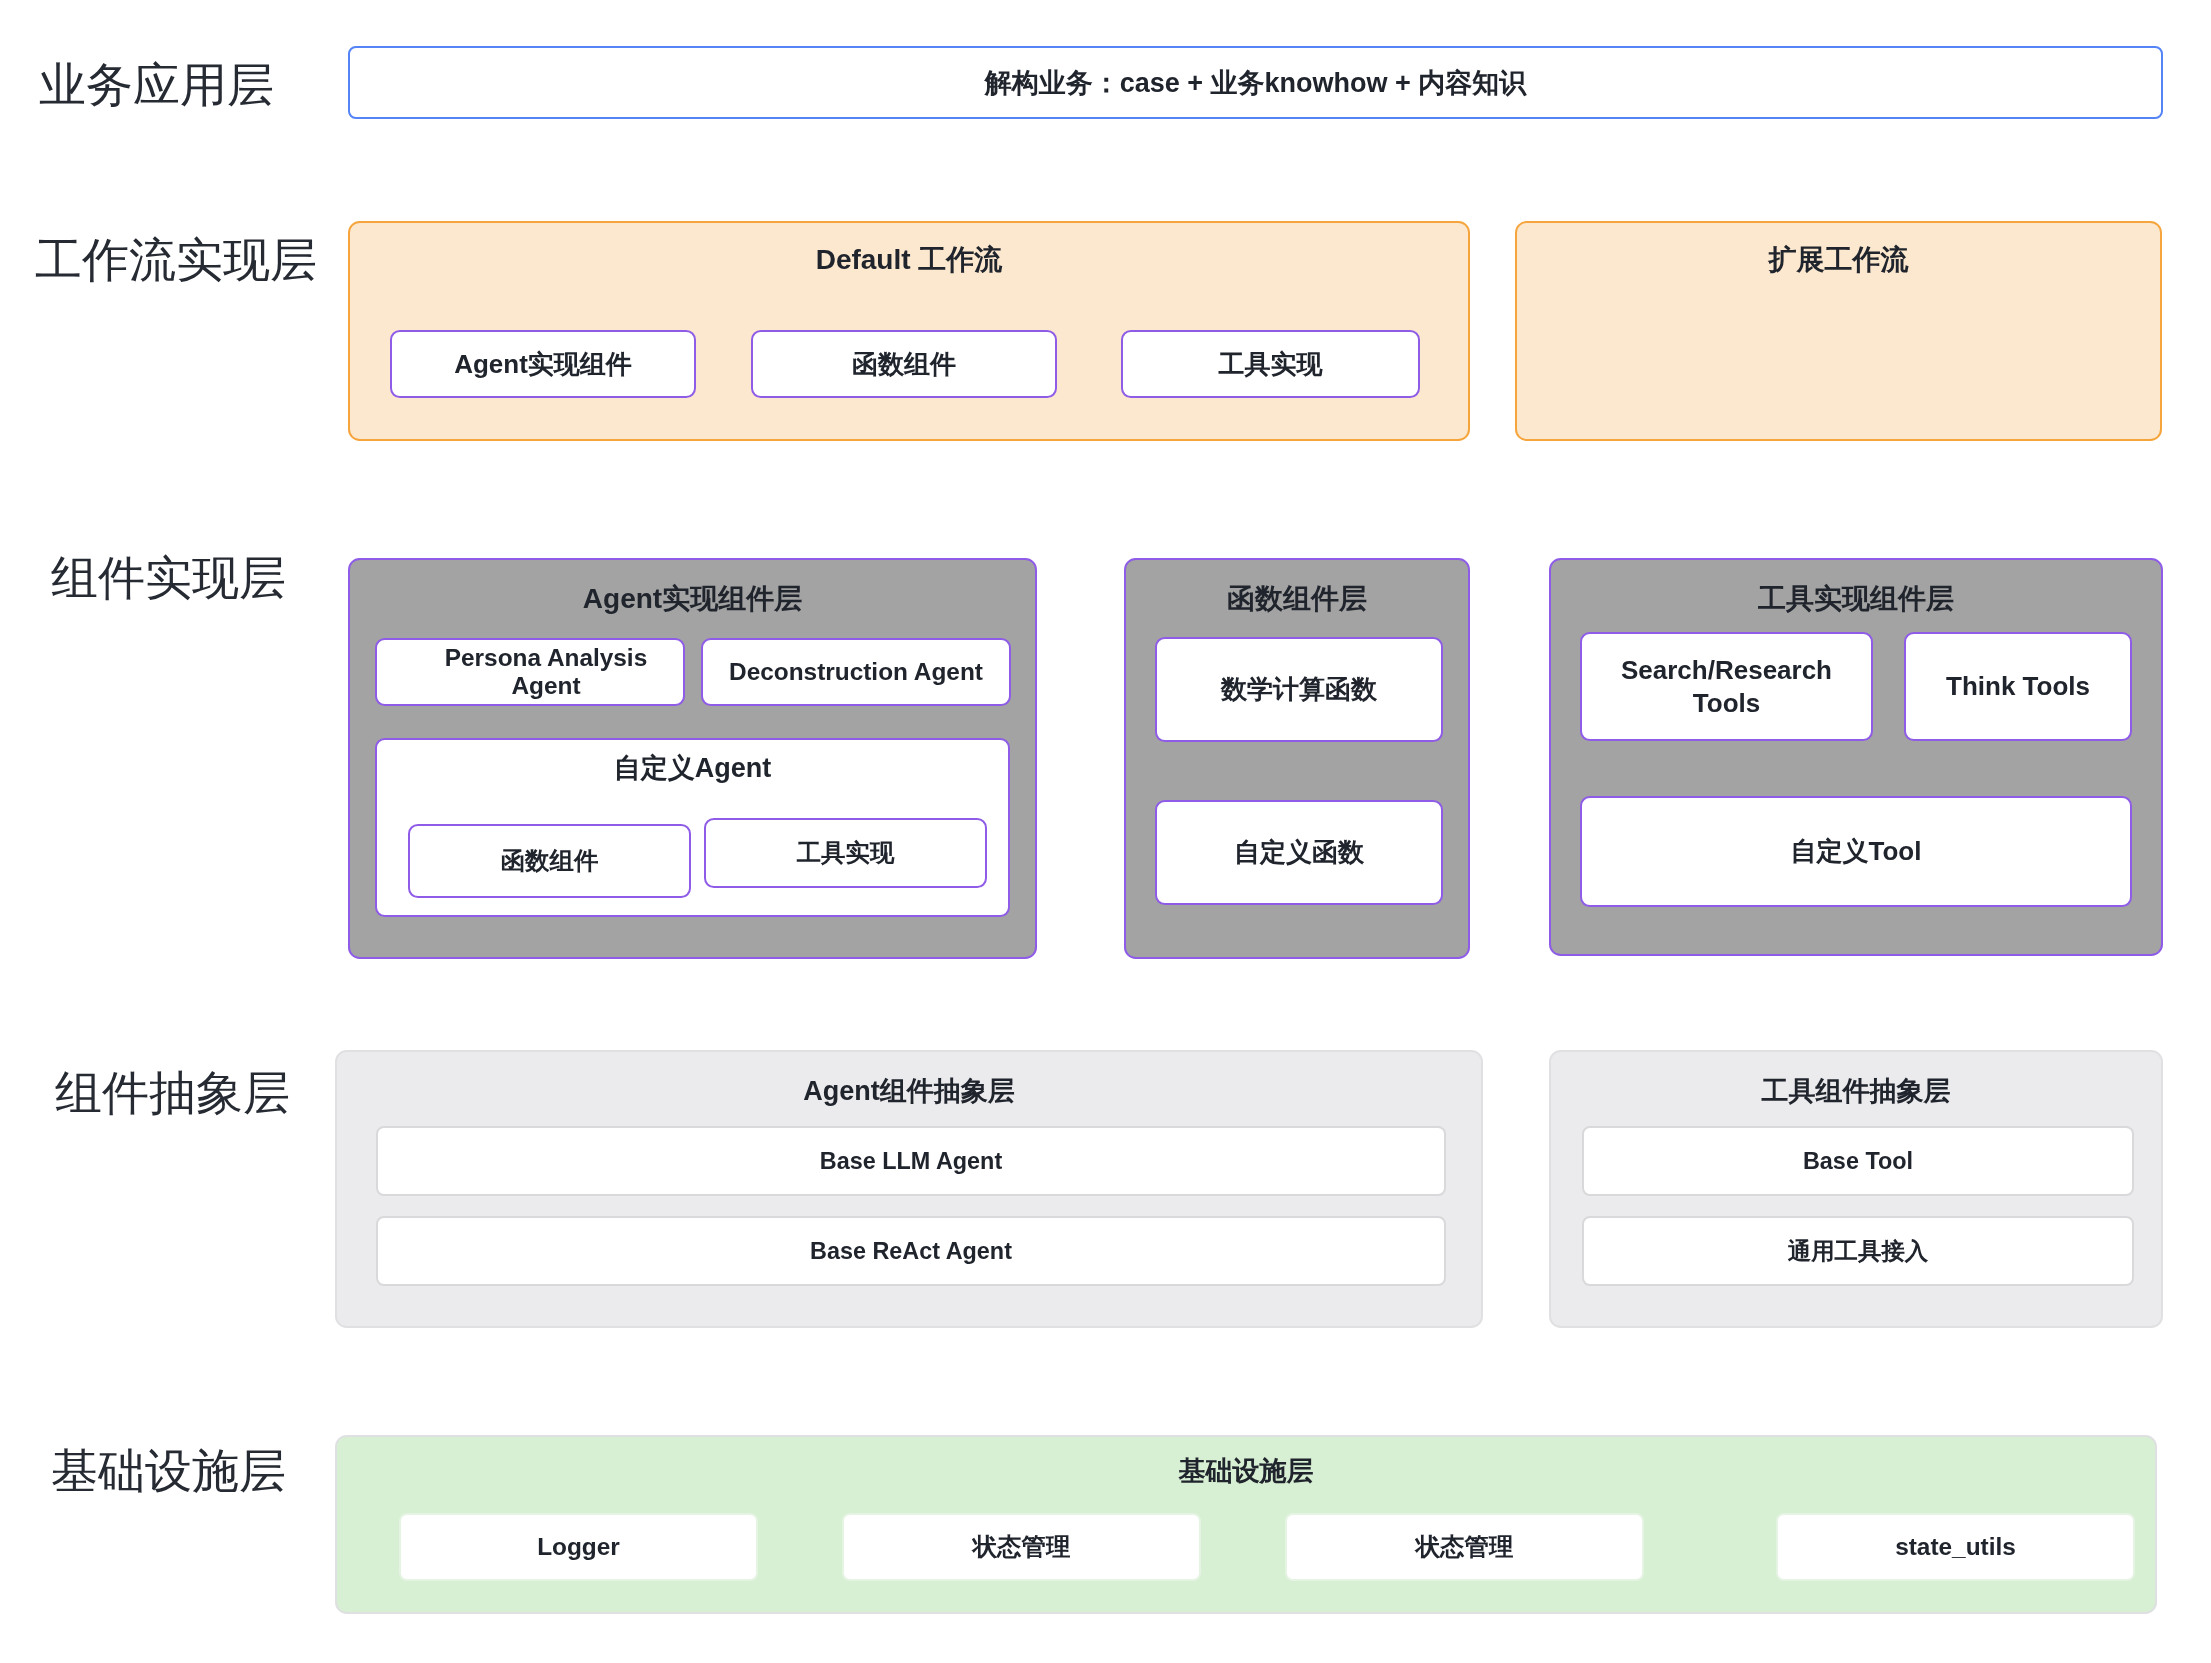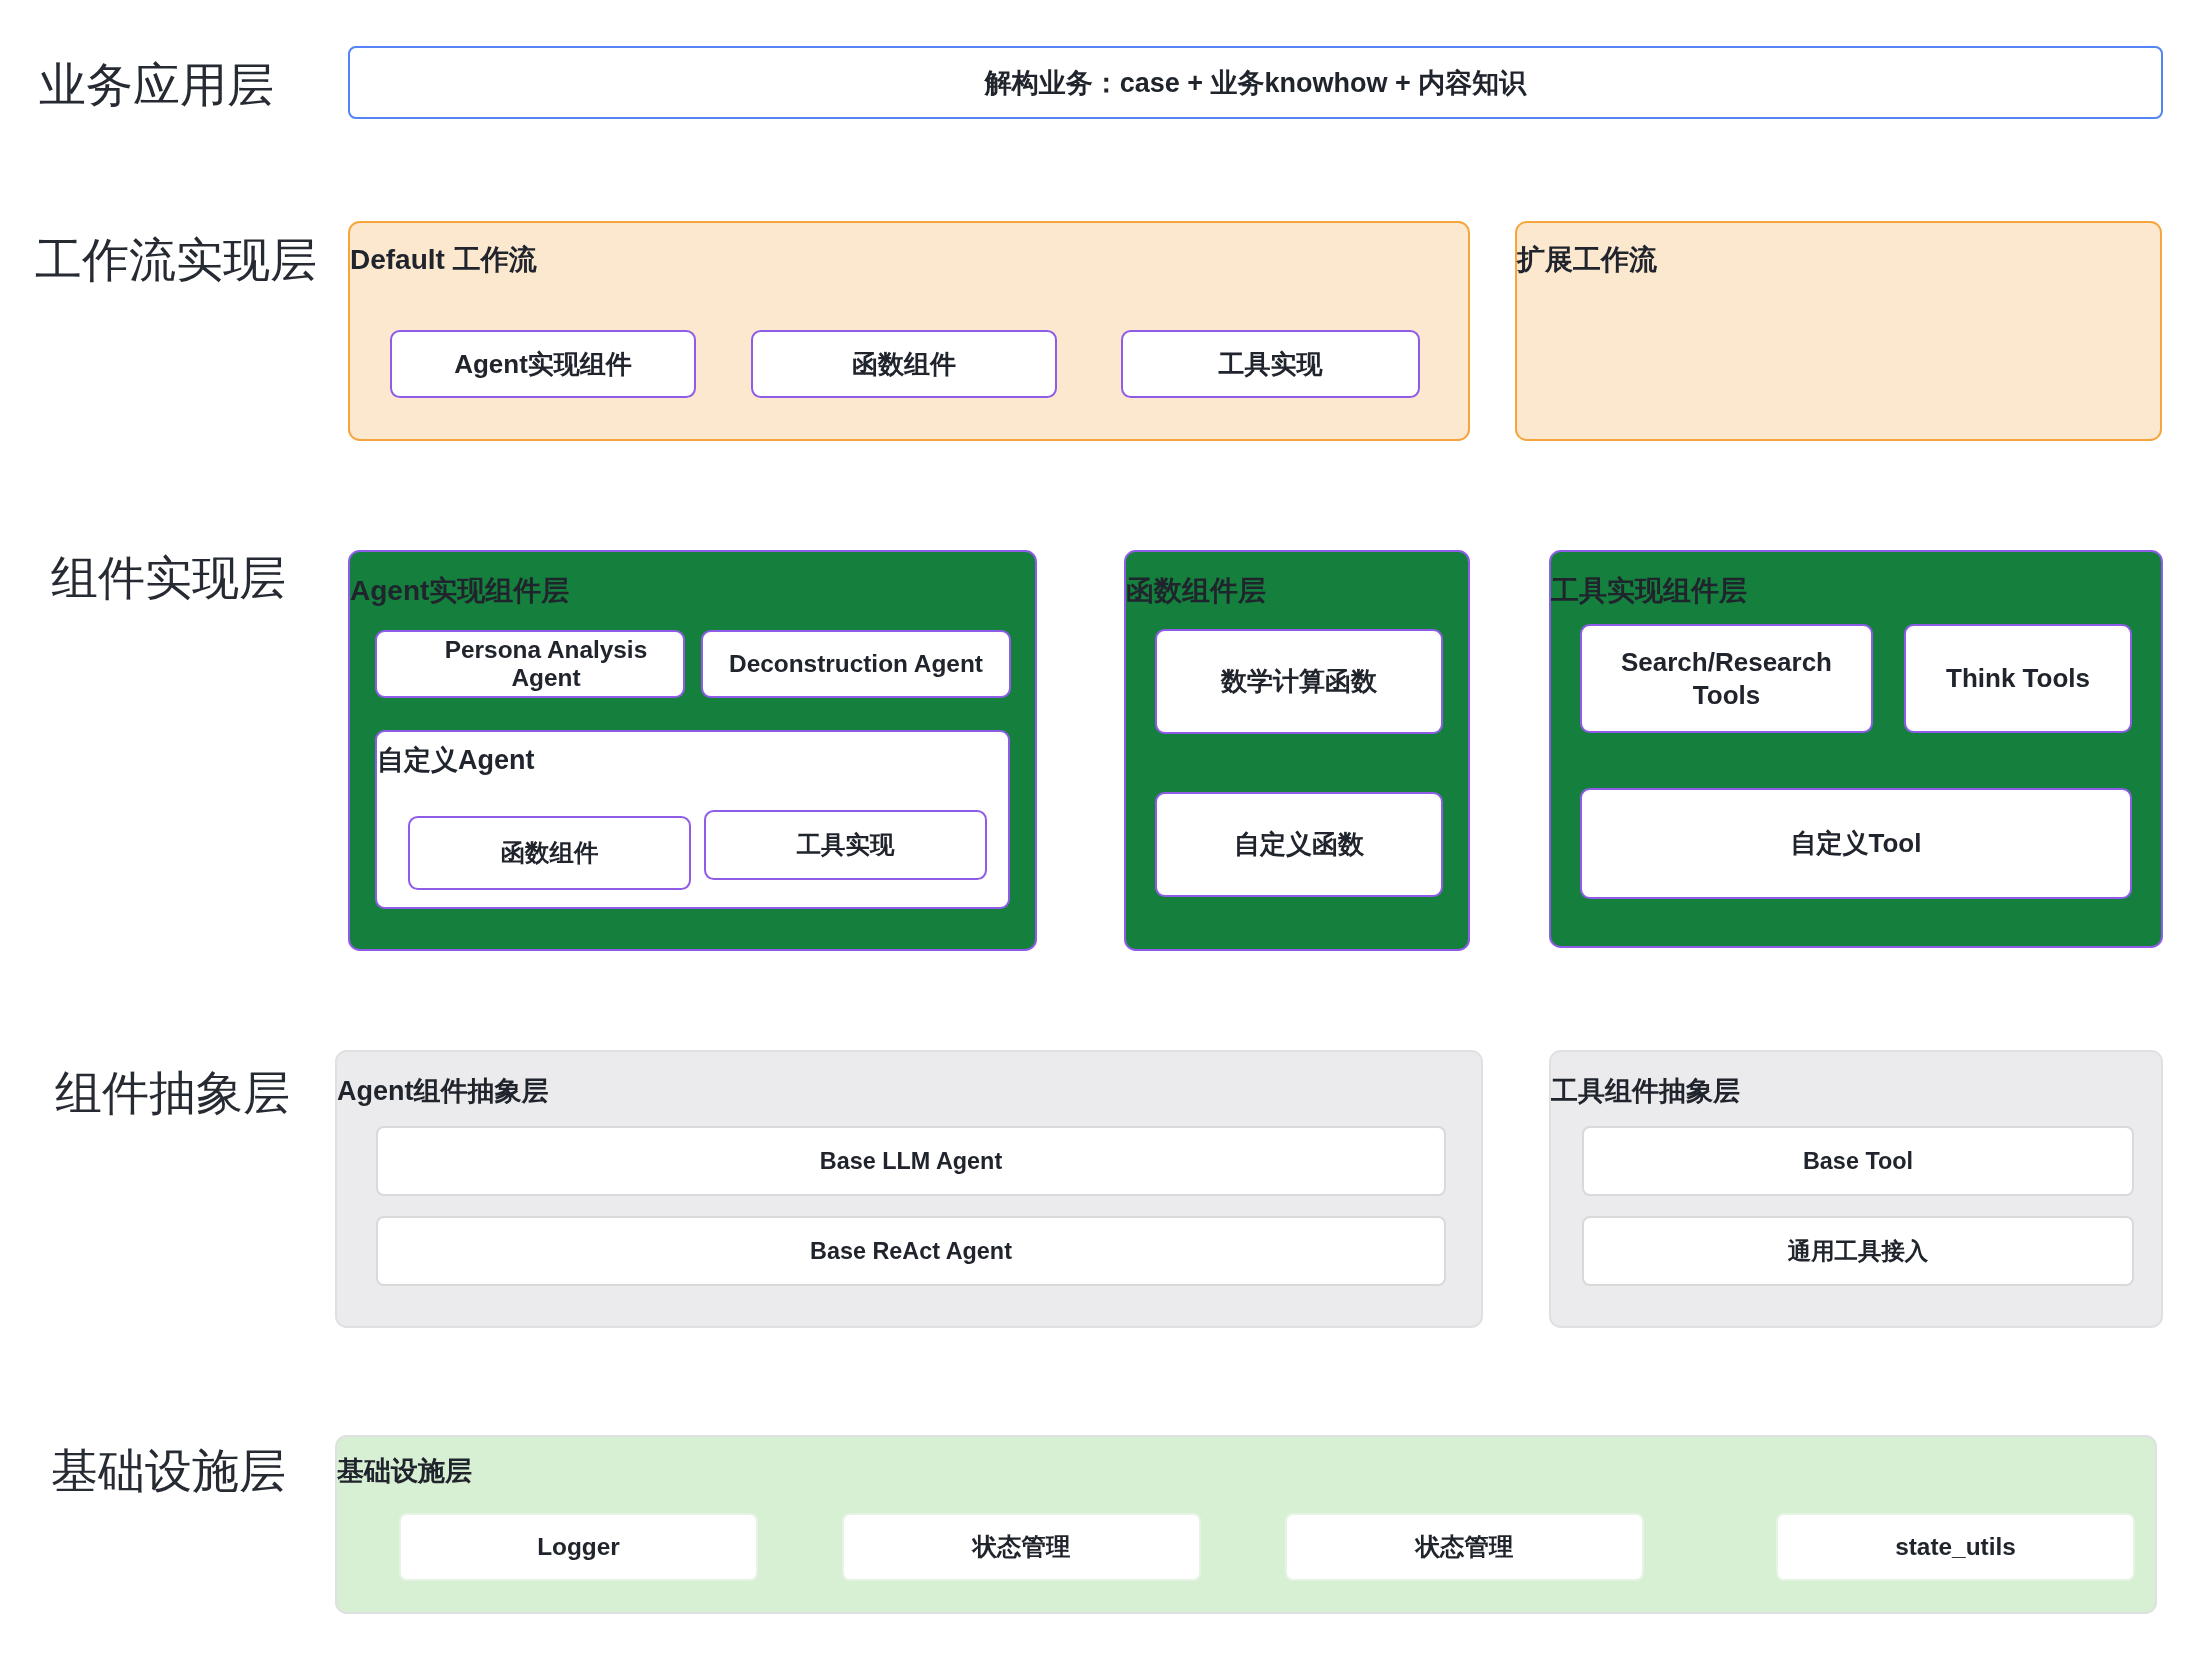--- a/index.html
+++ b/index.html
@@ -6,35 +6,35 @@
   .canvas {
     position:relative; width:2212px; height:1664px; background:#ffffff;
     font-family:"Liberation Sans","DejaVu Sans",sans-serif; color:#20242c;
   }
   .layer-label {
     position:absolute; font-size:47px; line-height:55px; font-weight:500;
     color:#262a32; white-space:nowrap;
   }
   .frame { position:absolute; box-sizing:border-box; border-radius:11.7px; }
   .frame-title {
-    position:absolute; left:0; right:0; 
+    position:absolute; left:0; right:0; text-align:center;
     font-weight:700; font-size:28px; line-height:33px;
   }
   .pill {
     position:absolute; box-sizing:border-box; background:#ffffff;
     display:flex; align-items:center; justify-content:center; text-align:center;
     font-weight:700; border-radius:9.8px;
   }
   .biz-box {
     background:#ffffff; border:2.9px solid #5584f6; border-radius:7.8px;
     display:flex; align-items:center; justify-content:center;
     font-weight:700; font-size:27px;
   }
   .orange-frame { background:#fce8cf; border:2.9px solid #f6a53d; }
-  .purple-frame { background:#15803d; border:2.9px solid #8f5ce8; }
+  .purple-frame { background:#a3a3a3; border:2.9px solid #8f5ce8;margin-top:8px; }
   .purple-pill  { border:2.9px solid #8f5ce8; }
   .gray-frame   { background:#ebebed; border:2px solid #e0e0e3; }
   .gray-pill    { border:2px solid #d9d9dc; border-radius:7.8px; font-weight:700; }
   .green-frame  { background:#d7efd2; border:2px solid #dee0e2; }
   .green-pill   { border:2px solid #e6f4e4; border-radius:7.8px; }
   .f27 { font-size:26px; } .f25 { font-size:24.4px; } .f24 { font-size:23.4px; }
   .wrap2 { line-height:33px; padding:0 13.7px; }
 </style>
 </head>
 <body>

